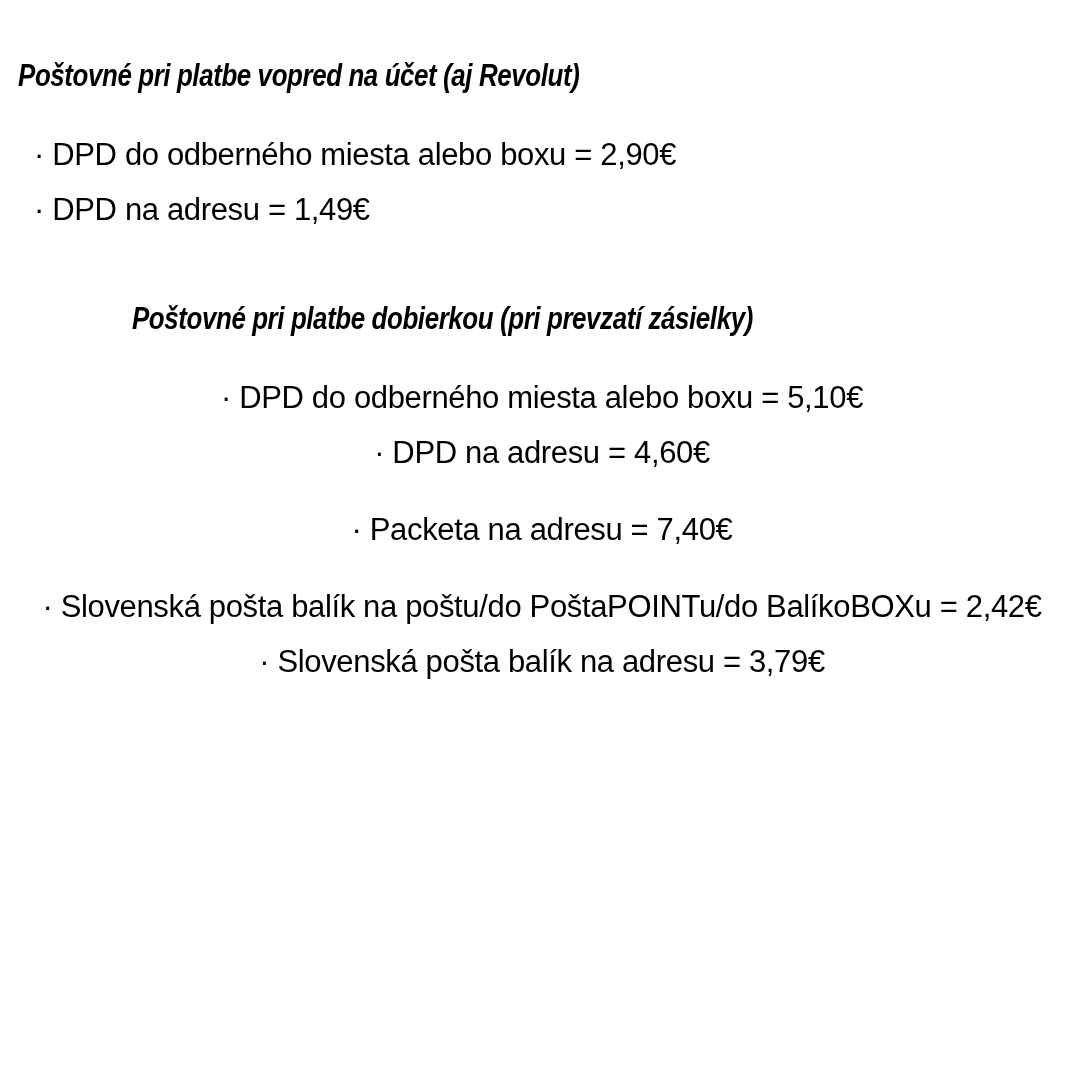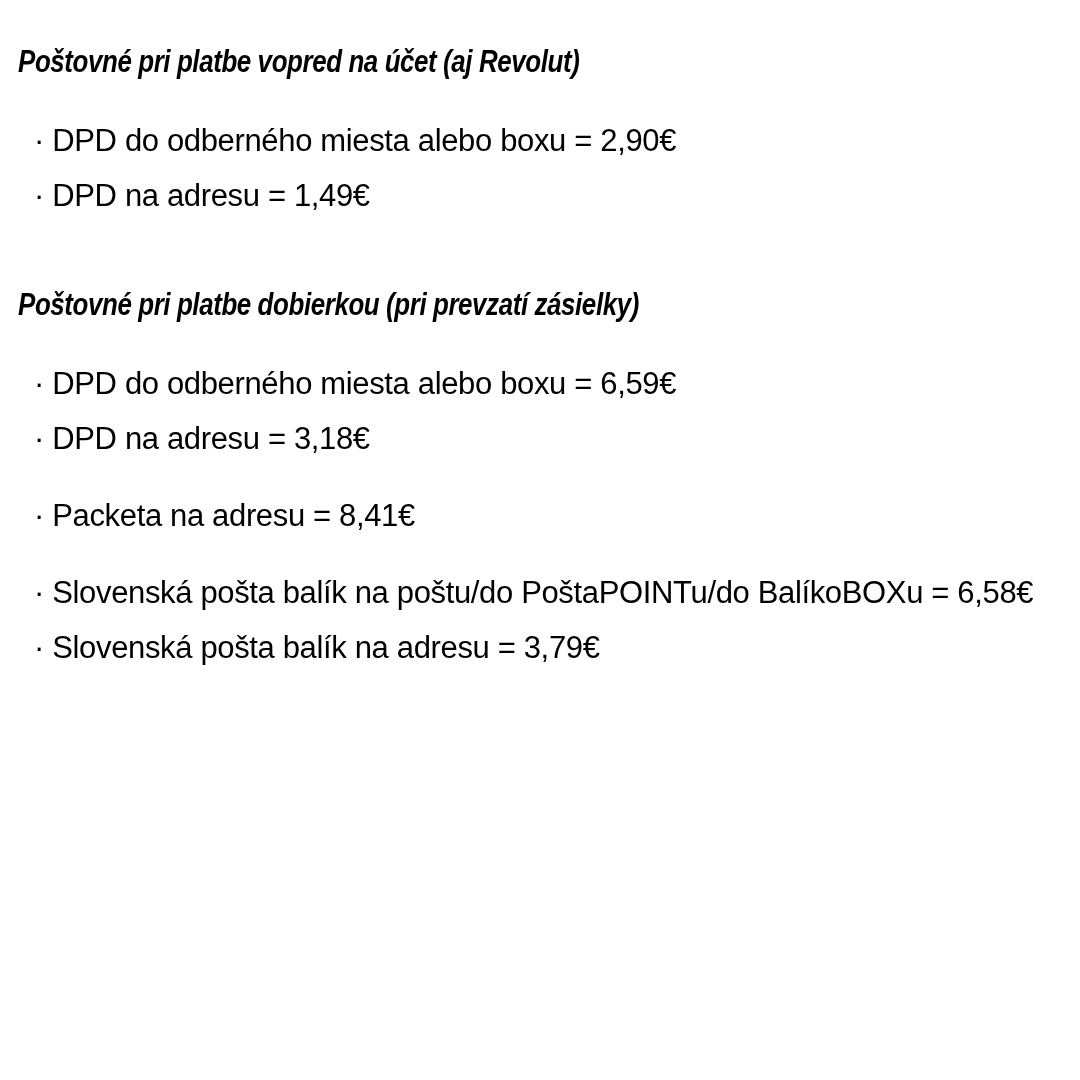--- a/index.html
+++ b/index.html
@@ -11,36 +11,37 @@
     height: 1080px;
     background: #ffffff;
     color: #000000;
     overflow: hidden;
     font-family: "Liberation Sans", sans-serif;
     position: relative;
   }
   .doc {
     position: absolute;
     inset: 0;
-    padding: 41px 14px 0 18px;
+    padding: 55px 14px 0 18px;
     box-sizing: border-box;
   }
   .section-title {
     margin: 0 0 40px 0;
     font-size: 32px;
     line-height: 40px;
     font-weight: 700;
     font-style: italic;
     letter-spacing: -0.5px;
     transform: scaleX(0.81);
     transform-origin: left center;
     white-space: nowrap;
   }
   .section-second {
     margin-top: 69px;
+    text-align: center;
   }
   .group {
     margin: 0 0 38px 0;
   }
   .group:last-child {
     margin-bottom: 0;
   }
   .line {
     margin: 16px;
     font-size: 31px;
@@ -62,27 +63,27 @@
       <p class="line">· DPD na adresu = 1,49€</p>
     </div>
 
 
   </section>
 
   <section class="section-second">
     <h1 class="section-title">Poštovné pri platbe dobierkou (pri prevzatí zásielky)</h1>
 
     <div class="group">
-      <p class="line">· DPD do odberného miesta alebo boxu = 6,59€</p>
-      <p class="line">· DPD na adresu = 3,18€</p>
+      <p class="line">· DPD do odberného miesta alebo boxu = 5,10€</p>
+      <p class="line">· DPD na adresu = 4,60€</p>
     </div>
 
     <div class="group">
-      <p class="line">· Packeta na adresu = 8,41€</p>
+      <p class="line">· Packeta na adresu = 7,40€</p>
     </div>
 
     <div class="group">
-      <p class="line">· Slovenská pošta balík na poštu/do PoštaPOINTu/do BalíkoBOXu = 6,58€</p>
+      <p class="line">· Slovenská pošta balík na poštu/do PoštaPOINTu/do BalíkoBOXu = 2,42€</p>
       <p class="line">· Slovenská pošta balík na adresu = 3,79€</p>
     </div>
   </section>
 
 </div>
 
 </body></html>

